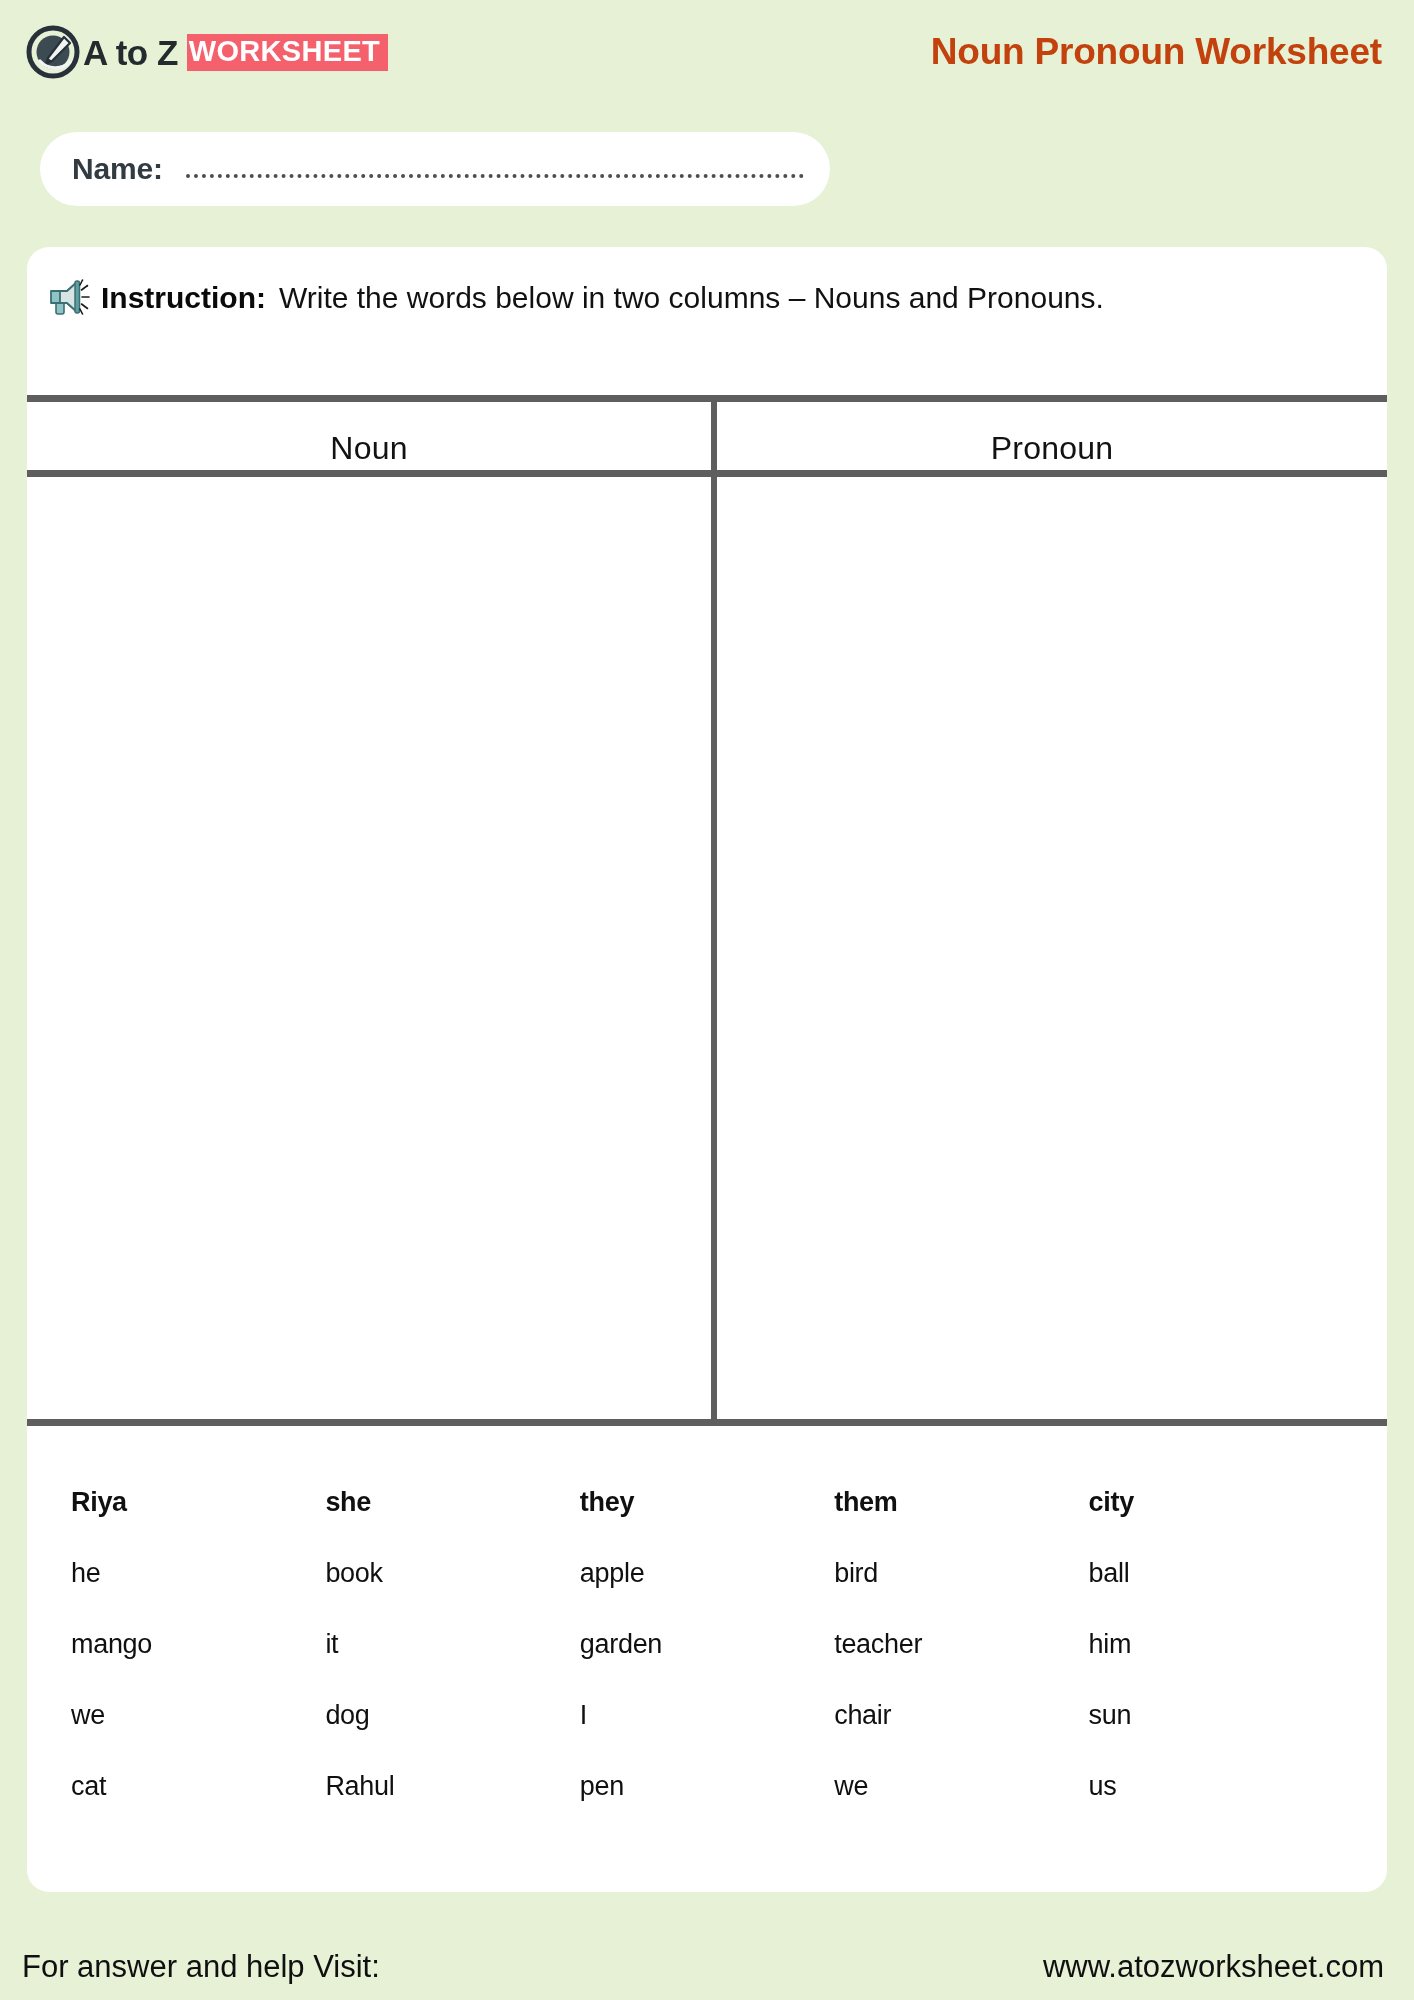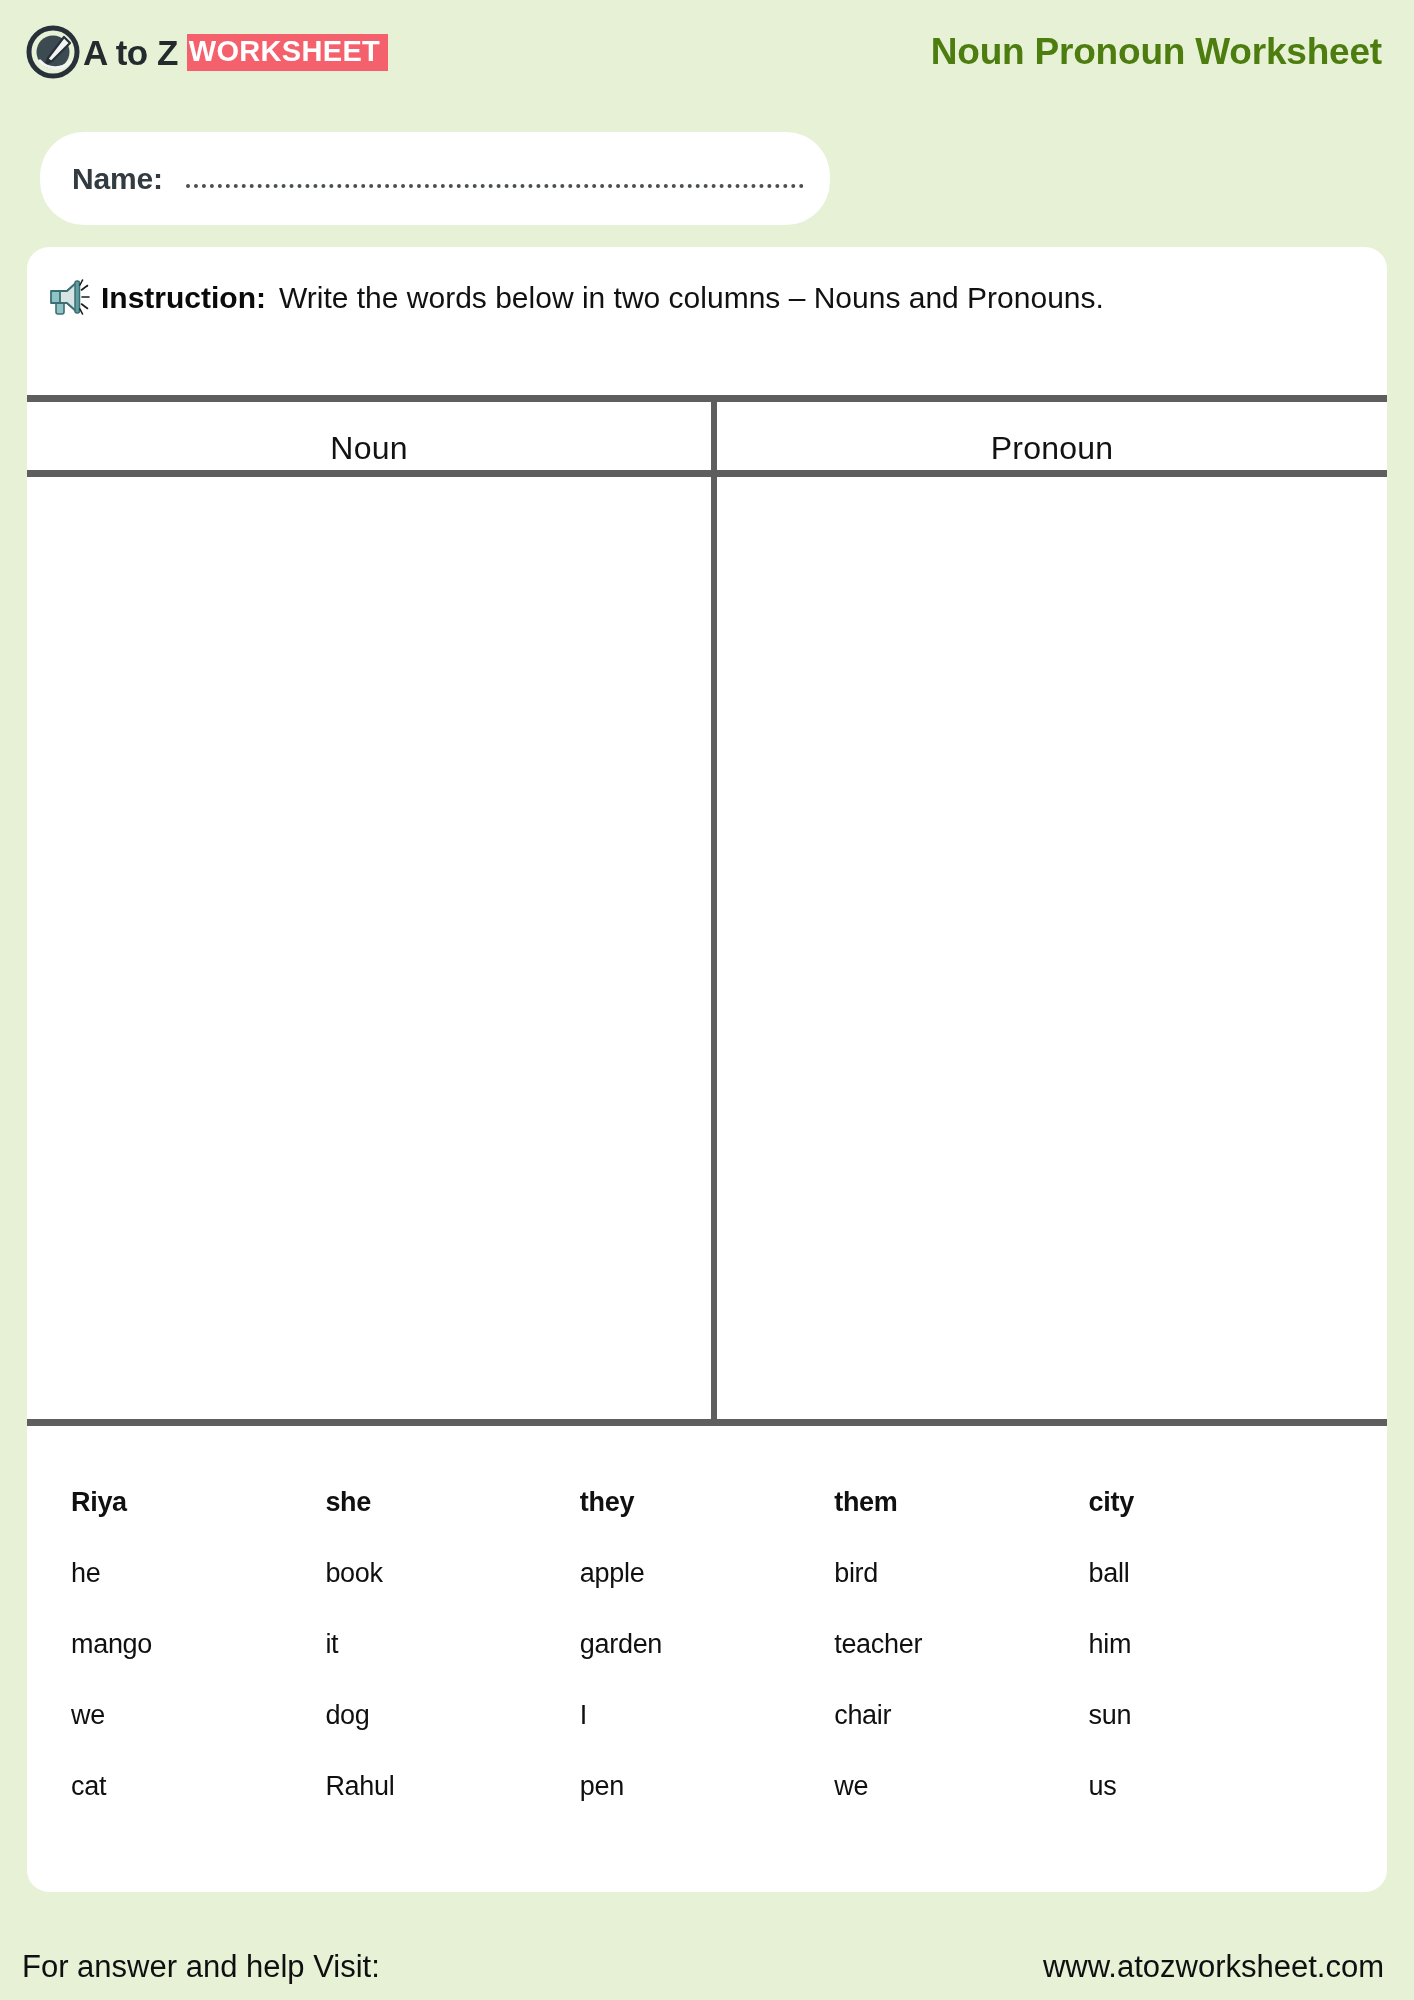--- a/index.html
+++ b/index.html
@@ -72,40 +72,40 @@
     font-weight: bold;
     letter-spacing: 0.3px;
     padding: 3px 8px 5px 2px;
     line-height: 1;
     font-stretch: condensed;
   }
 
   .header-title {
     font-size: 37px;
     font-weight: bold;
-    color: #4d7c0f;
+    color: #c2410c;
     letter-spacing: -0.2px;
     white-space: nowrap;
   }
 
   
   .fields-row {
     position: absolute;
     top: 132px;
     left: 40px;
     width: 1334px;
     height: 83px;
     display: flex;
     gap: 36px;
   }
 
   .field-pill {
     background: #ffffff;
     border-radius: 44px;
-    height: 93px;
+    height: 74px;
     display: flex;
     align-items: center;
     padding-left: 32px;
     overflow: hidden;
     gap: 9px;
   }
 
   .field-pill.name { flex: 0 0 790px; }
   .field-pill.klass { flex: 0 0 498px; }
 

